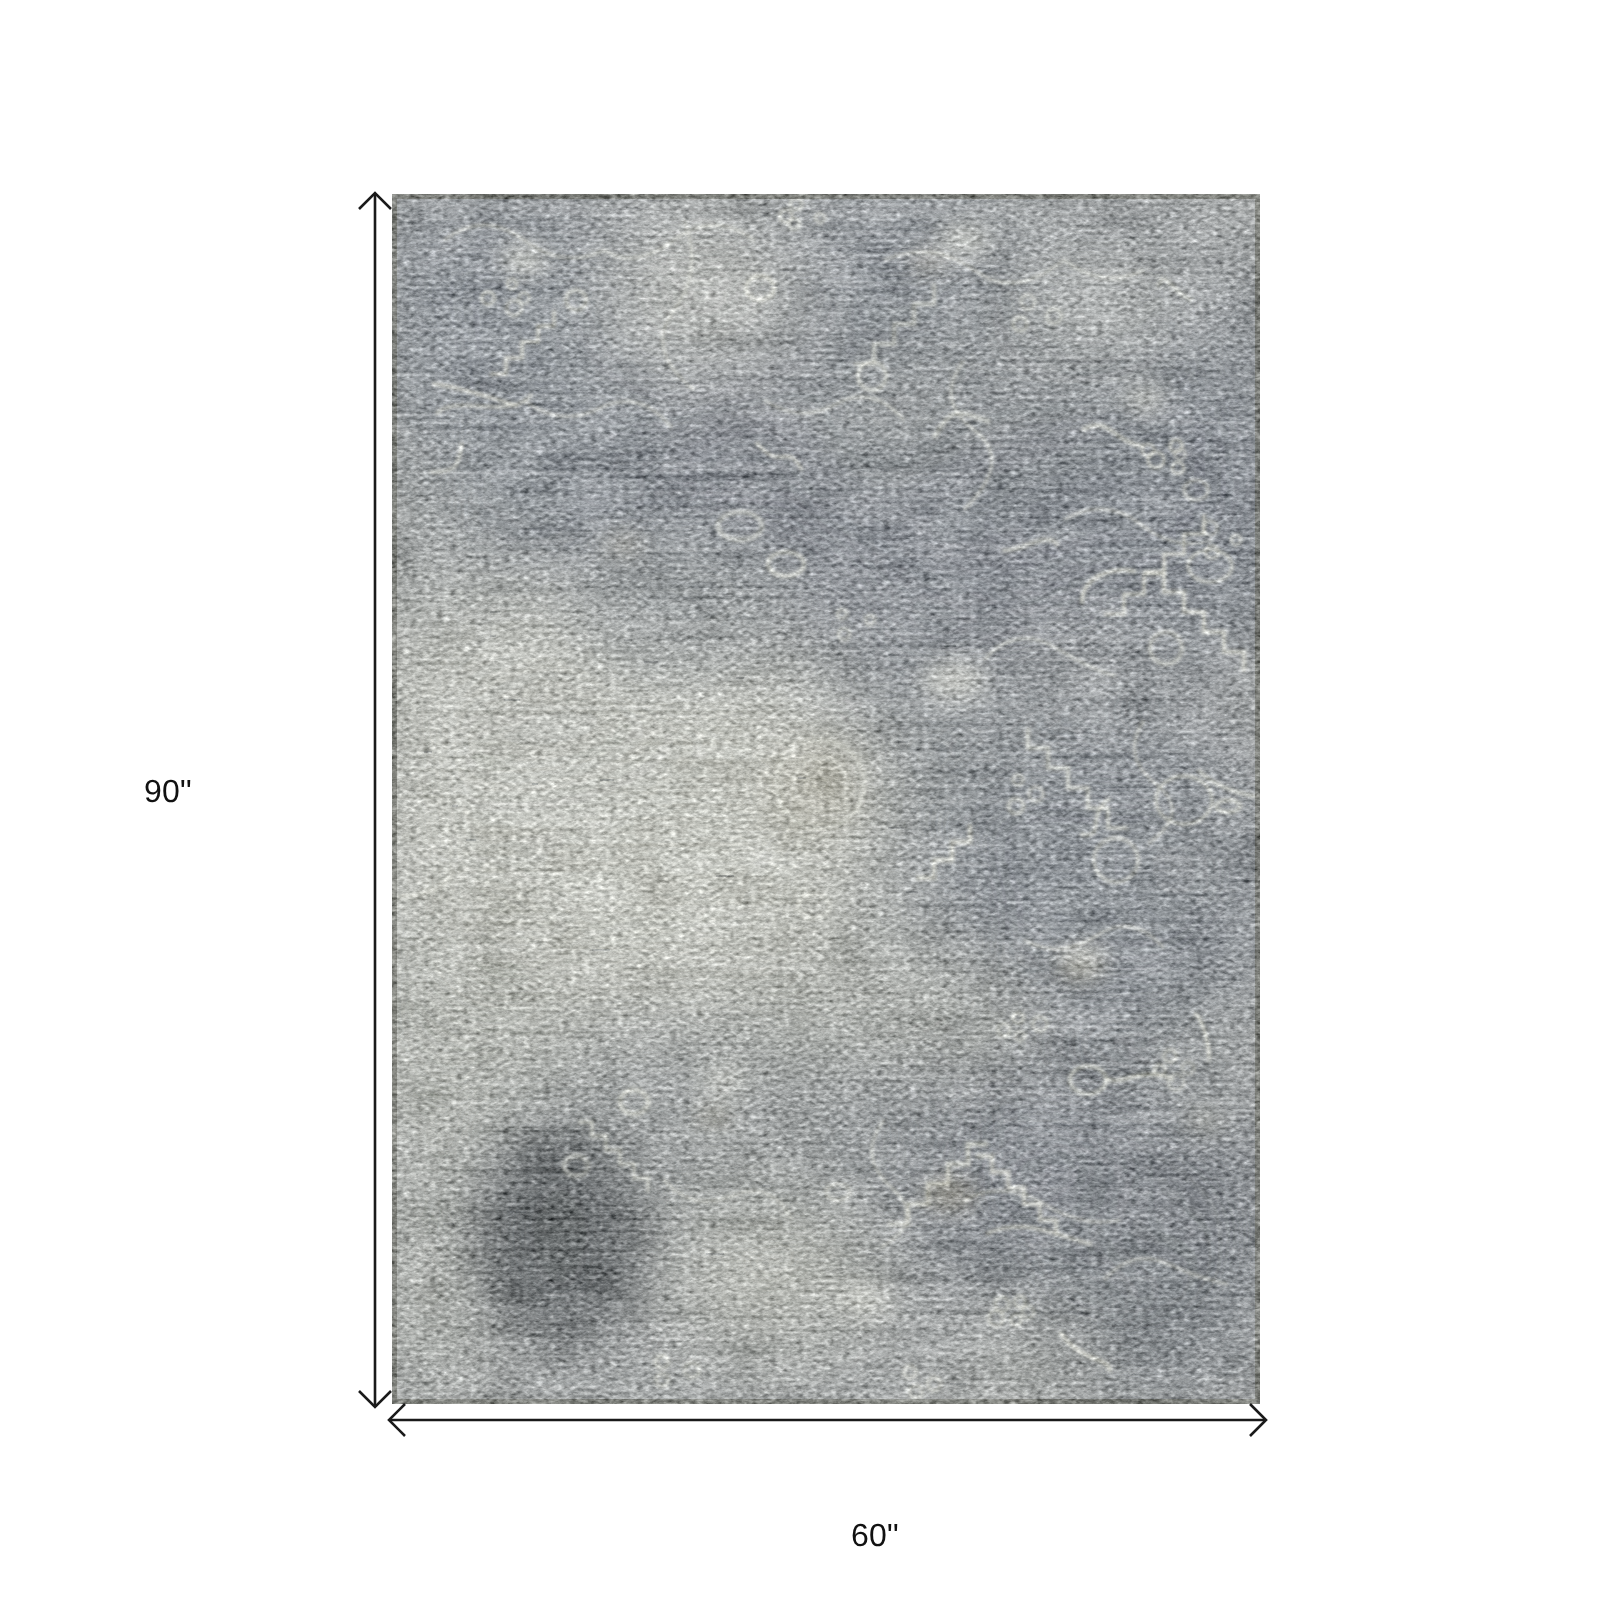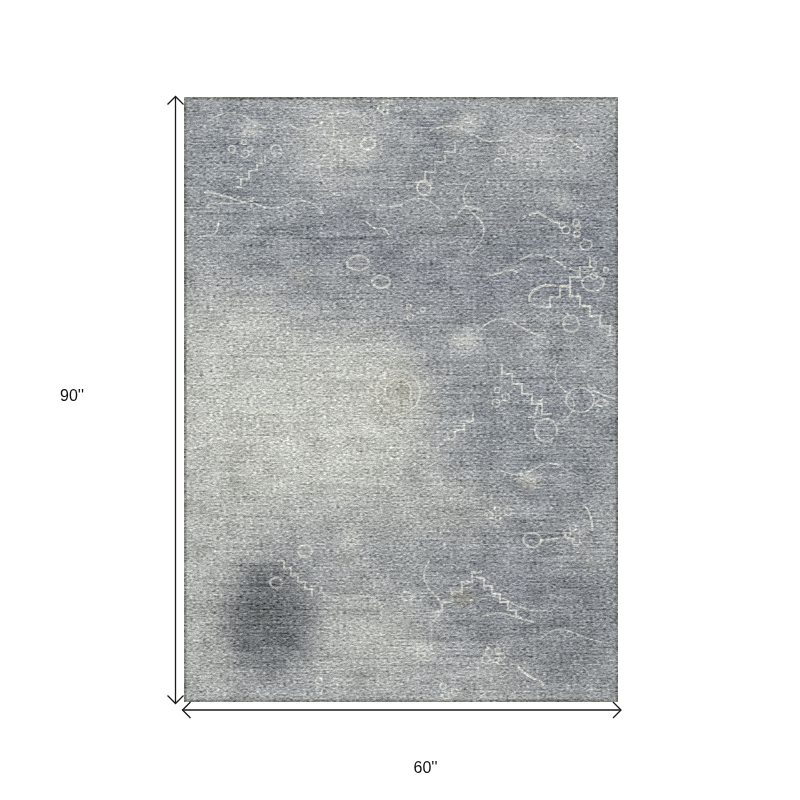--- a/index.html
+++ b/index.html
@@ -1,17 +1,17 @@
 <!DOCTYPE html>
 <html><head>
 <meta charset="utf-8">
 <style>
   html,body{margin:0;padding:0;background:#ffffff;}
   .stage{width:740px;height:800px;position:relative;background:#ffffff;overflow:hidden;
-         font-family:"Liberation Sans", sans-serif;}
+         font-family:"Liberation Sans", sans-serif;padding-left:12px;}
 </style>
 </head>
 <body>
 <div class="stage">
 <svg width="800" height="800" viewBox="0 0 800 800" xmlns="http://www.w3.org/2000/svg">
   <defs>
     <clipPath id="rugclip">
           <rect x="184" y="97" width="434" height="605"></rect>
         </clipPath>
     <filter id="blur22" x="-40%" y="-40%" width="180%" height="180%">

